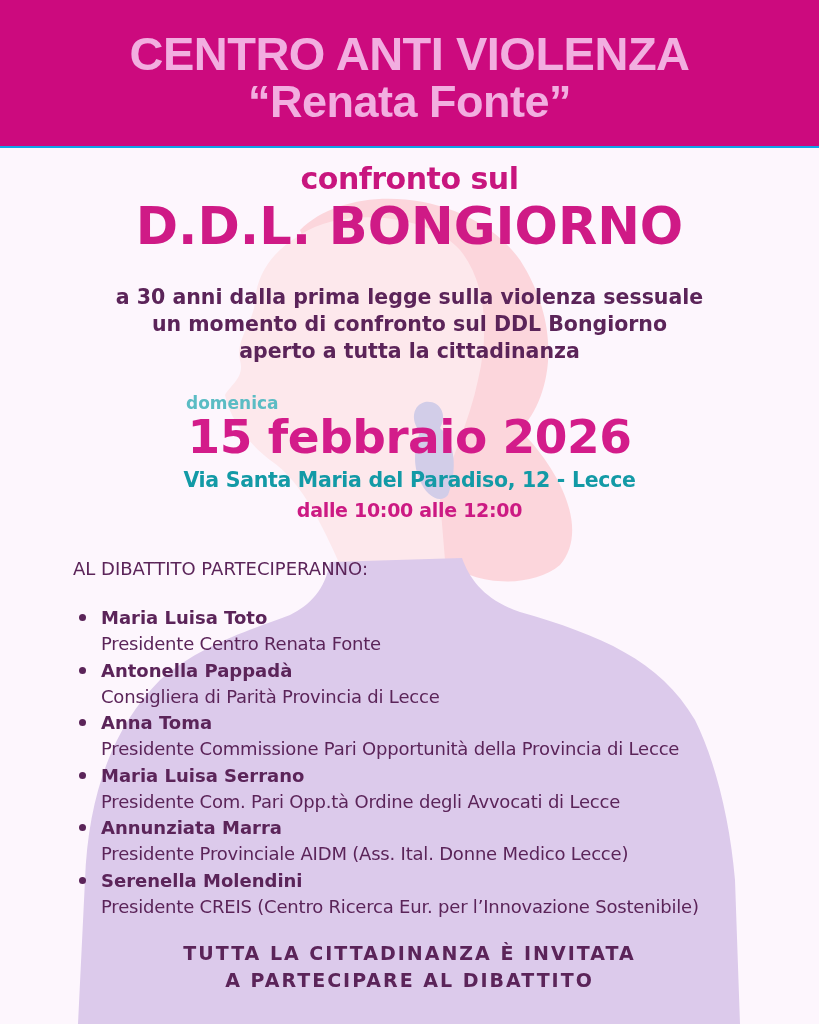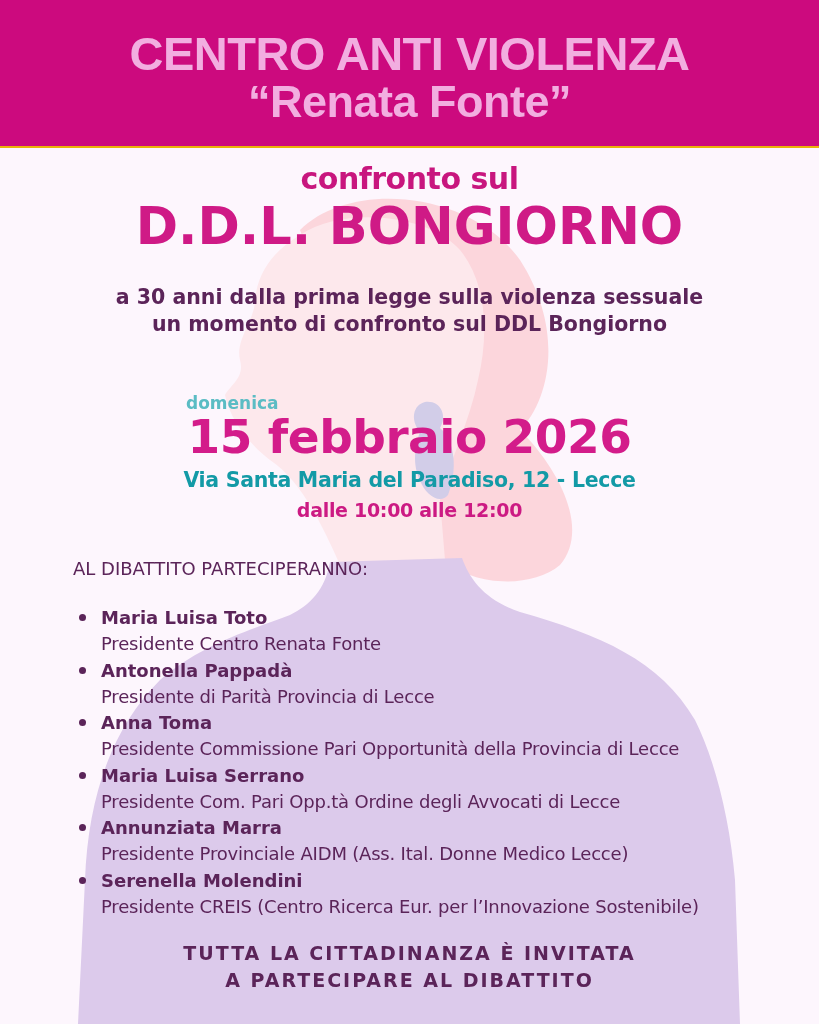--- a/index.html
+++ b/index.html
@@ -11,21 +11,21 @@
   }
   .poster { position: relative; width: 819px; height: 1024px; overflow: hidden; background: #fdf6fd; }
 
   
   .bg { position: absolute; left: 0; top: 0; width: 819px; height: 1024px; z-index: 0; }
 
   
   .header {
     position: absolute; left: 0; top: 0; width: 819px; height: 146px;
     background: #cc0a7e; z-index: 2;
-    border-bottom: 2px solid #eab308;
+    border-bottom: 2px solid #0ea5e9;
   }
   .header-line1, .header-line2 {
     position: absolute; left: 0; width: 819px; text-align: center;
     color: #f2aee0; font-family: "Liberation Sans", sans-serif; font-weight: bold;
     letter-spacing: -0.5px;
   }
   .header-line1 { top: 28px; font-size: 47px; line-height: 52px; }
   .header-line2 { top: 77px; font-size: 45px; line-height: 50px; }
 
   .content { position: absolute; left: 0; top: 0; width: 819px; height: 724px; z-index: 3; }
@@ -115,38 +115,39 @@
     <div class="header-line1">CENTRO ANTI VIOLENZA</div>
     <div class="header-line2">“Renata Fonte”</div>
   </header>
 
   <main class="content">
     <div class="center-line subtitle-small">confronto sul</div>
     <h1 class="center-line main-title" style="margin:0">D.D.L. BONGIORNO</h1>
 
     <div class="center-line intro intro-1">a 30 anni dalla prima legge sulla violenza sessuale</div>
     <div class="center-line intro intro-2">un momento di confronto sul DDL Bongiorno</div>
+    <div class="center-line intro intro-3">aperto a tutta la cittadinanza</div>
 
     <div class="day-label">domenica</div>
     <div class="center-line date">15 febbraio 2026</div>
     <div class="center-line address">Via Santa Maria del Paradiso, 12 - Lecce</div>
     <div class="center-line hours">dalle 10:00 alle 12:00</div>
 
     <div class="participants-heading">AL DIBATTITO PARTECIPERANNO:</div>
 
     <ul class="participants">
       <li class="participant">
         <span class="bullet"></span>
         <span class="p-name">Maria Luisa Toto</span>
         <span class="p-role">Presidente Centro Renata Fonte</span>
       </li>
       <li class="participant">
         <span class="bullet"></span>
         <span class="p-name">Antonella Pappadà</span>
-        <span class="p-role">Presidente di Parità Provincia di Lecce</span>
+        <span class="p-role">Consigliera di Parità Provincia di Lecce</span>
       </li>
       <li class="participant">
         <span class="bullet"></span>
         <span class="p-name">Anna Toma</span>
         <span class="p-role">Presidente Commissione Pari Opportunità della Provincia di Lecce</span>
       </li>
       <li class="participant">
         <span class="bullet"></span>
         <span class="p-name">Maria Luisa Serrano</span>
         <span class="p-role">Presidente Com. Pari Opp.tà Ordine degli Avvocati di Lecce</span>

